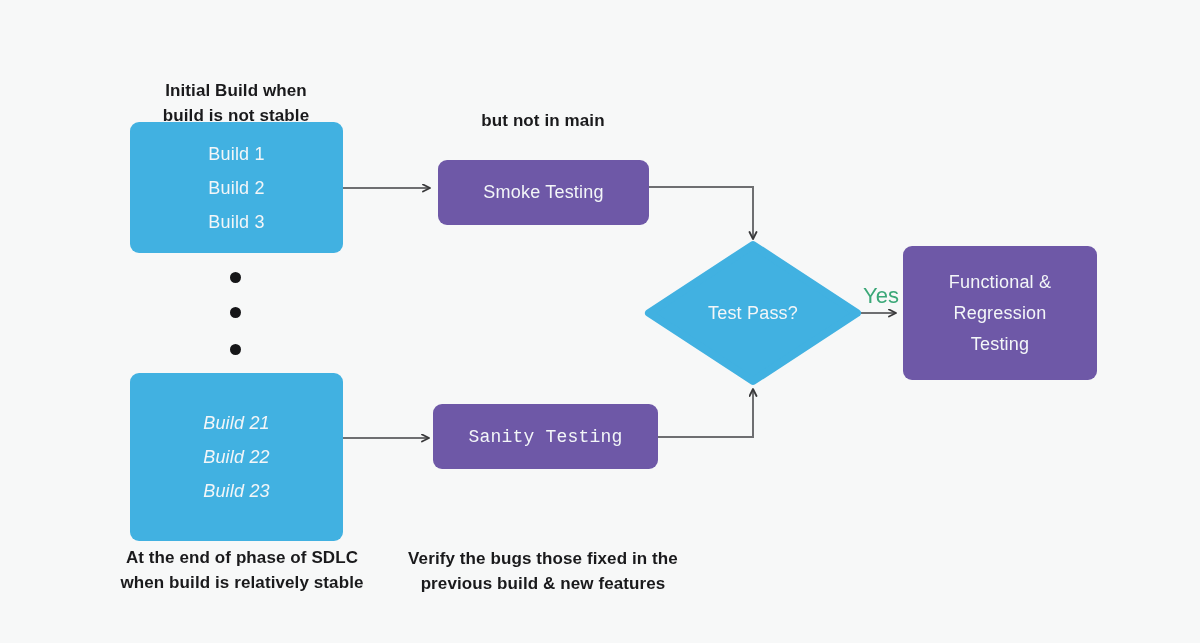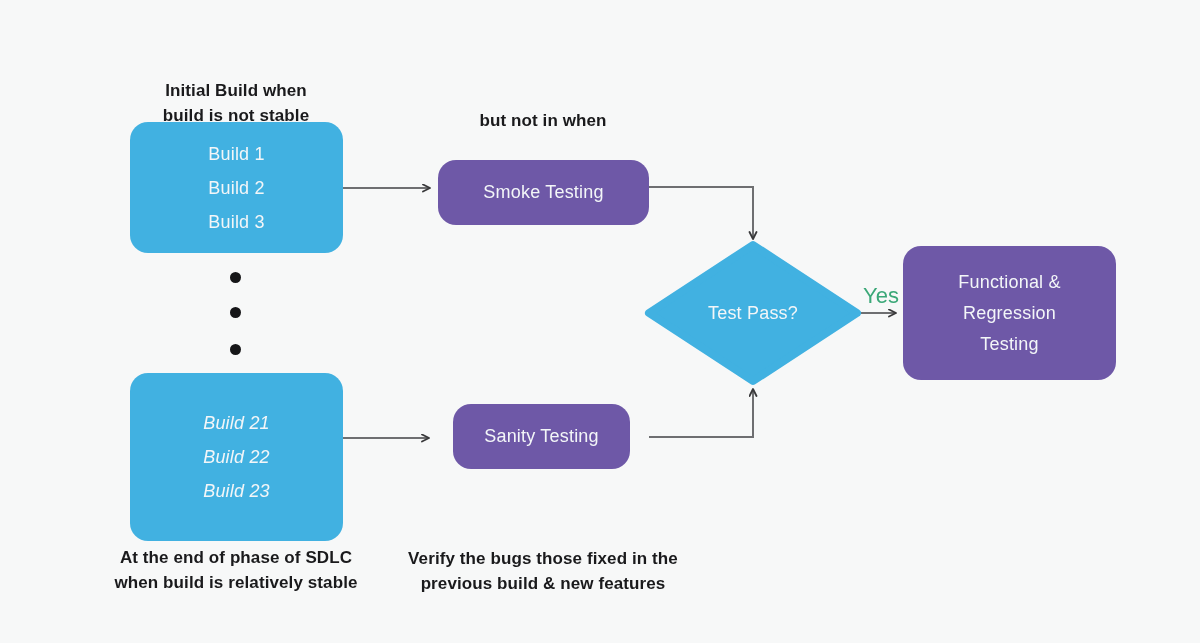--- a/index.html
+++ b/index.html
@@ -13,21 +13,21 @@
   .wires{position:absolute;left:0;top:0;width:1200px;height:643px;pointer-events:none;}
   .wire{stroke:var(--connector,#6E6F71);stroke-width:2;fill:none;}
   .note{
     position:absolute;text-align:center;
     color:var(--text_dark,#1A1A1C);
     font-size:17px;line-height:25px;font-weight:600;
     letter-spacing:.1px;
     margin-top:16px;
   }
   .node{
-    position:absolute;border-radius:18px;
+    position:absolute;border-radius:9px;
     display:flex;flex-direction:column;align-items:center;justify-content:center;
     color:var(--text_light,#F3F6F8);
     font-size:18px;font-weight:500;letter-spacing:.2px;
   }
   .node.cyan{background:var(--node_cyan,#41B1E1);}
   .node.purple{background:var(--node_purple,#6E58A7);}
   .build-line{line-height:34px;}
   .func-line{line-height:31px;}
   .diamond-label{
     position:absolute;left:653px;top:245px;width:200px;height:136px;
@@ -65,24 +65,24 @@
     <polygon points="649,313 753,245 857,313 753,381" style="fill:var(--node_cyan,#41B1E1);stroke:var(--node_cyan,#41B1E1);stroke-width:8;stroke-linejoin:round;"></polygon>
   </svg>
 
   <div class="note" style="left:86px;top:62px;width:300px;">
     <span>Initial Build when</span><br>
     <span>build is not stable</span>
   </div>
 
   <div class="note" style="left:393px;top:67px;width:300px;">
     <br>
-    <span>but not in when</span>
+    <span>but not in main</span>
   </div>
 
-  <div class="note" style="left:86px;top:529px;width:300px;">
+  <div class="note" style="left:92px;top:529px;width:300px;">
     <span>At the end of phase of SDLC</span><br>
     <span>when build is relatively stable</span>
   </div>
 
   <div class="note" style="left:383px;top:530px;width:320px;">
     <span>Verify the bugs those fixed in the</span><br>
     <span>previous build &amp; new features</span>
   </div>
 
   <div class="node cyan" style="left:130px;top:122px;width:213px;height:131px;">
@@ -98,31 +98,31 @@
   <div class="node cyan" style="left:130px;top:373px;width:213px;height:168px;font-style:italic;">
     <div class="build-line">Build 21</div>
     <div class="build-line">Build 22</div>
     <div class="build-line">Build 23</div>
   </div>
 
   <div class="node purple" style="left:438px;top:160px;width:211px;height:65px;">
     <div>Smoke Testing</div>
   </div>
 
-  <div class="node purple" style="left:453px;top:404px;width:177px;height:65px;">
+  <div class="node purple" style="left:433px;top:404px;width:225px;height:65px;font-family:Liberation Mono, monospace;">
     <div>Sanity Testing</div>
   </div>
 
   <div class="diamond-label">
     <span>Test Pass?</span>
   </div>
 
   <div class="yes-label">
     <span>Yes</span>
   </div>
 
-  <div class="node purple" style="left:903px;top:246px;width:213px;height:134px;">
+  <div class="node purple" style="left:903px;top:246px;width:194px;height:134px;">
     <div class="func-line">Functional &amp;</div>
     <div class="func-line">Regression</div>
     <div class="func-line">Testing</div>
   </div>
 
 </div>
 
 </body></html>

